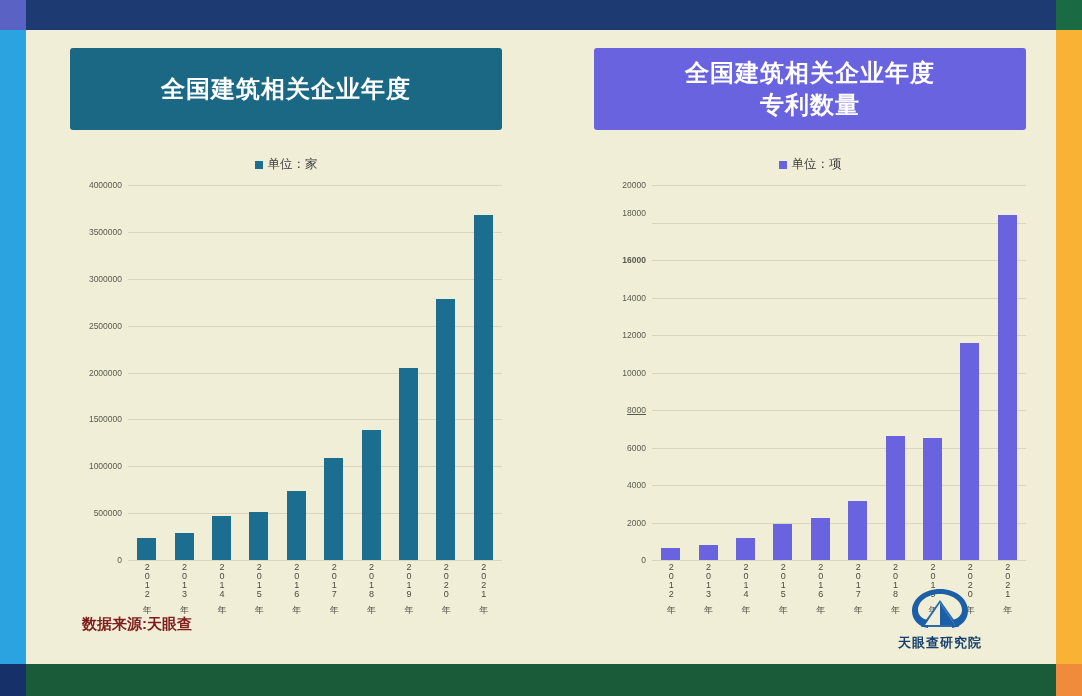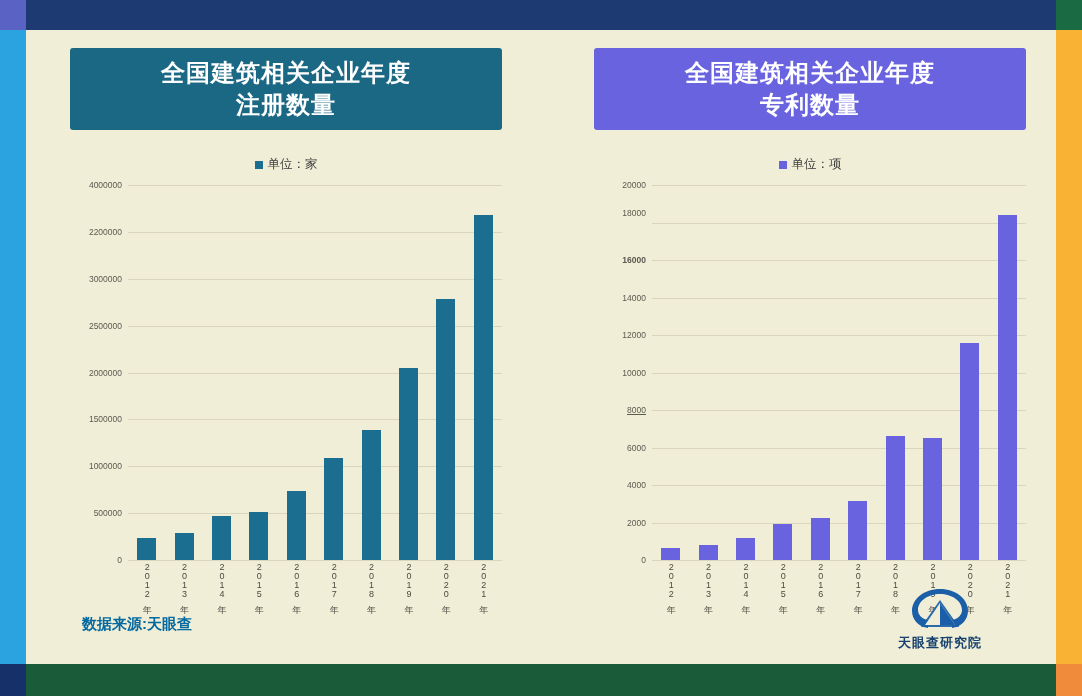--- a/index.html
+++ b/index.html
@@ -83,21 +83,21 @@
   .xlabel-slot { width: 9.4%; display: flex; justify-content: center; }
   .xlabel {
     font-size: 9px; color: #4a4a42; white-space: nowrap;
     writing-mode: vertical-rl; text-orientation: upright;
     letter-spacing: -1px;
   }
 
   
   #source-note {
     position: absolute; left: 56px; bottom: 30px;
-    font-size: 15px; font-weight: bold; color: #0369a1;
+    font-size: 15px; font-weight: bold; color: #7f1d1d;
   }
   #logo {
     position: absolute; right: 56px; bottom: 12px;
     width: 120px; display: flex; flex-direction: column; align-items: center;
   }
   #logo-text {
     margin-top: 1px; font-size: 13px; font-weight: bold;
     color: #16406e; letter-spacing: 1px;
   }
 </style>
@@ -114,37 +114,36 @@
   <div class="edge" id="corner-tr"></div>
   <div class="edge" id="corner-bl"></div>
   <div class="edge" id="corner-br"></div>
 
   <div id="canvas">
 
     <div class="panel" id="panel-left">
       <div class="panel-header">
         <div>
           <div>全国建筑相关企业年度</div>
-          <div>注册数量</div>
         </div>
       </div>
       <div class="legend">
         <span class="legend-swatch" id="legend-swatch-left"></span>
         <span>单位：家</span>
       </div>
       <div class="plot">
         <div class="ylabels">
             <div class="ylabel" style="top: 375px;">0</div>
             <div class="ylabel" style="top: 328.125px;">500000</div>
             <div class="ylabel" style="top: 281.25px;">1000000</div>
             <div class="ylabel" style="top: 234.375px;">1500000</div>
             <div class="ylabel" style="top: 187.5px;">2000000</div>
             <div class="ylabel" style="top: 140.625px;">2500000</div>
             <div class="ylabel" style="top: 93.75px;">3000000</div>
-            <div class="ylabel" style="top: 46.875px;">2200000</div>
+            <div class="ylabel" style="top: 46.875px;">3500000</div>
             <div class="ylabel" style="top: 0px;">4000000</div>
           </div>
         <div class="grid">
             <div class="gridline" style="top: 375px;"></div>
             <div class="gridline" style="top: 328.125px;"></div>
             <div class="gridline" style="top: 281.25px;"></div>
             <div class="gridline" style="top: 234.375px;"></div>
             <div class="gridline" style="top: 187.5px;"></div>
             <div class="gridline" style="top: 140.625px;"></div>
             <div class="gridline" style="top: 93.75px;"></div>

